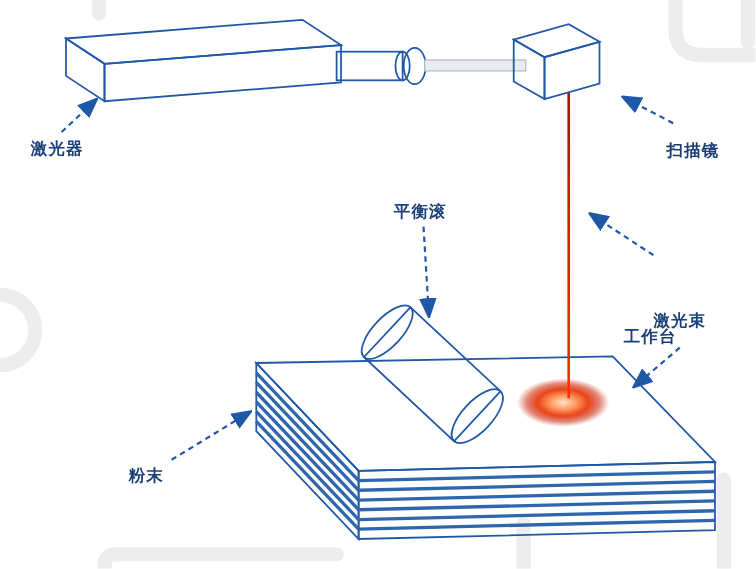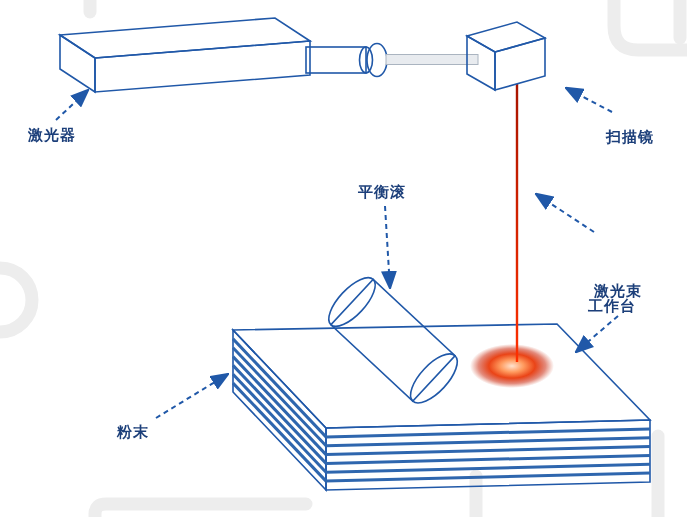--- a/index.html
+++ b/index.html
@@ -159,15 +159,15 @@
       <path class="arrow" d="M594,232 L536,194" marker-end="url(#arw)"></path>
       <path class="arrow" d="M618,316 L576,352" marker-end="url(#arw)"></path>
       <path class="arrow" d="M156,418 L228,374" marker-end="url(#arw)"></path>
     </g>
   </svg>
 
   <div class="label" style="left:28px;  top:126px;">激光器</div>
   <div class="label" style="left:606px; top:128px;">扫描镜</div>
   <div class="label" style="left:358px; top:183px;">平衡滚</div>
   <div class="label" style="left:594px; top:236px;margin-top:46px;">激光束</div>
-  <div class="label" style="left:588px; top:297px;">工作台</div>
+  <div class="label" style="left:567px; top:297px;">工作台</div>
   <div class="label" style="left:117px; top:423px;">粉末</div>
 </div>
 
 </body></html>

